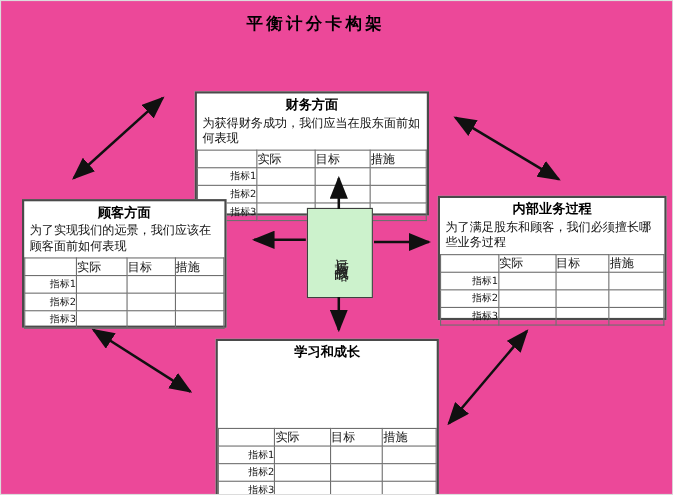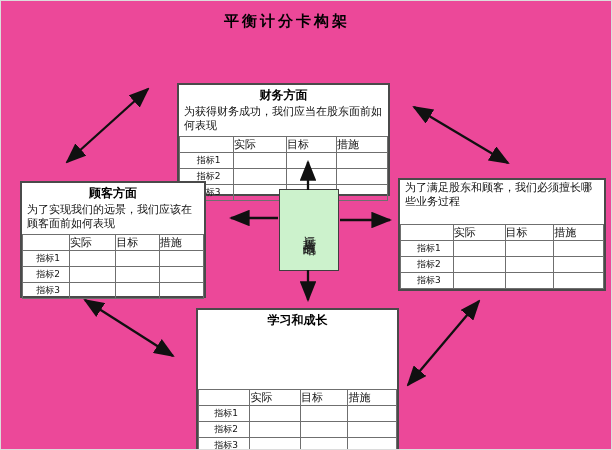--- a/index.html
+++ b/index.html
@@ -18,21 +18,21 @@
   }
   #p-finance  { left:176px; top:56px;  width:213px; height:113px;margin-top:26px; }
   #p-customer { left:19px;  top:180px; width:186px; height:117px; }
   #p-internal { left:397px; top:177px; width:208px; height:113px; }
   #p-learning { left:195px; top:307px; width:203px; height:148px; }
   .p-title { font-weight:bold; font-size:12px; text-align:center; padding:2px 0 0; color:#000; }
   .p-desc  { font-size:11px; line-height:1.3; padding:1px 5px 2px; color:#111; }
   .grid { width:100%; border-collapse:collapse; table-layout:fixed; margin-top:auto; }
   .grid th, .grid td { border:1px solid #6f6f6f; height:15px; padding:0; }
   .grid th { font-size:11px; font-weight:normal; text-align:left; color:#111; }
-  .grid td.rl { font-size:9px; text-align:center; padding-left:4px; color:#111; }
+  .grid td.rl { font-size:9px; text-align:right; padding-left:4px; color:#111; }
   .c0{width:26%;} .c1{width:25.5%;} .c2{width:24%;} .c3{width:24.5%;}
   .center-box {
     position:absolute; left:278px; top:188px; width:60px; height:82px;
     background:#ccf2cc; border:1.5px solid #3f3f3f; box-sizing:border-box;
     display:flex; align-items:center; justify-content:center;
   }
   .vtext {
     writing-mode:vertical-rl; text-orientation:upright;
     font-size:13px; letter-spacing:2px; color:#222;
   }
@@ -118,20 +118,21 @@
         <td class="rl">指标3</td>
         <td></td>
             <td></td>
             <td></td>
       </tr>
     </tbody>
       </table>
   </div>
 
   <div class="panel" id="p-internal">
+    <div class="p-title">内部业务过程</div>
     <div class="p-desc">为了满足股东和顾客，我们必须擅长哪些业务过程</div>
     <table class="grid">
       <colgroup>
           <col class="c0">
           <col class="c1">
           <col class="c2">
           <col class="c3">
         </colgroup>
       <tbody>
           <tr>

